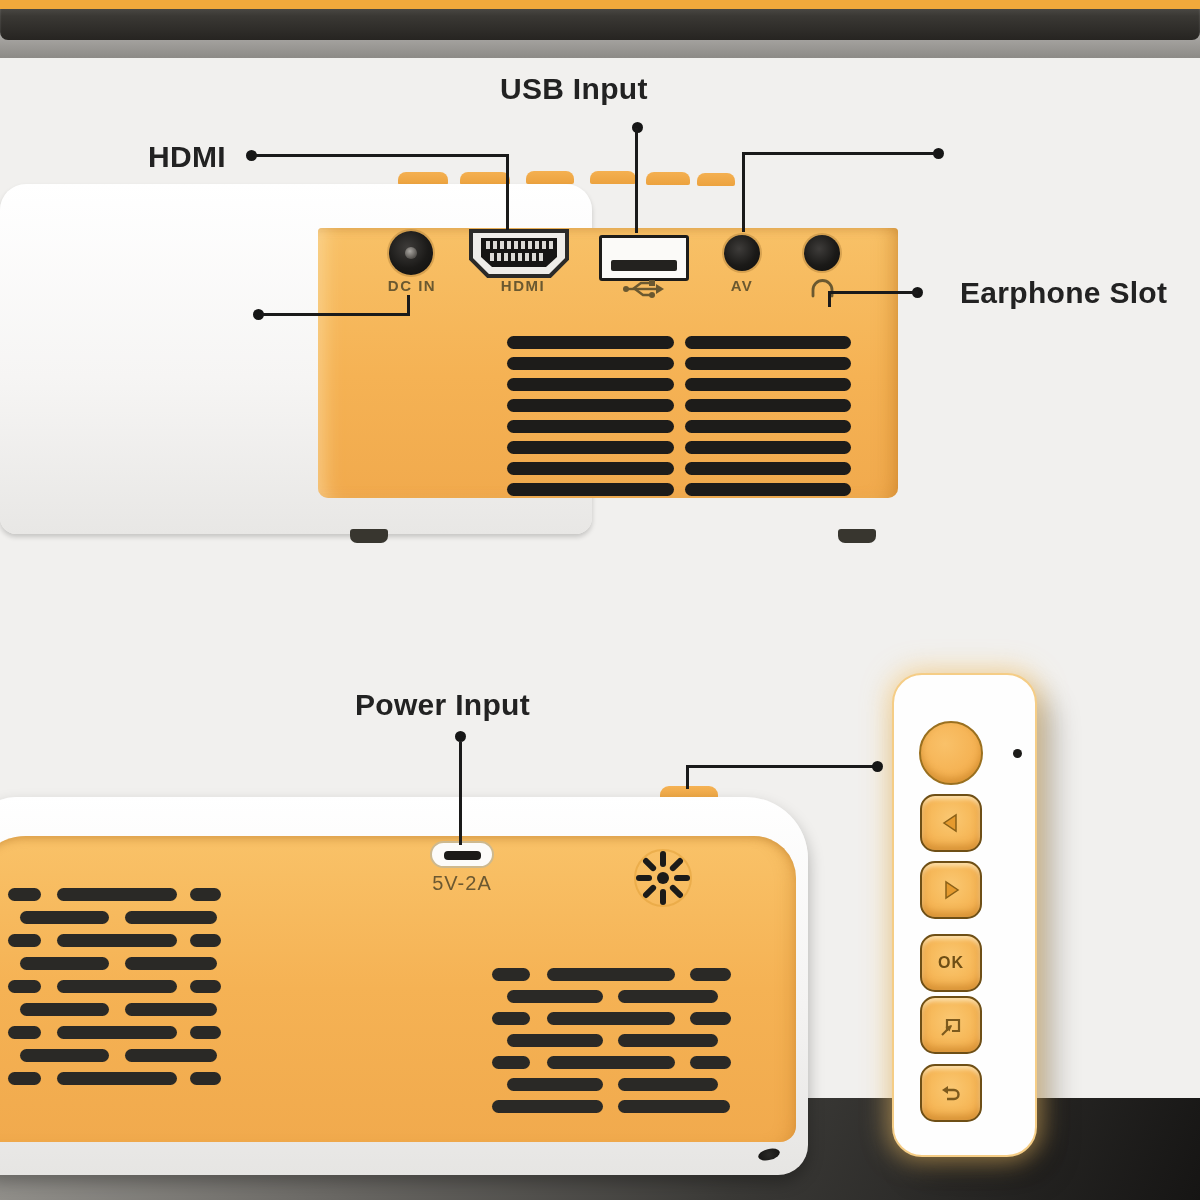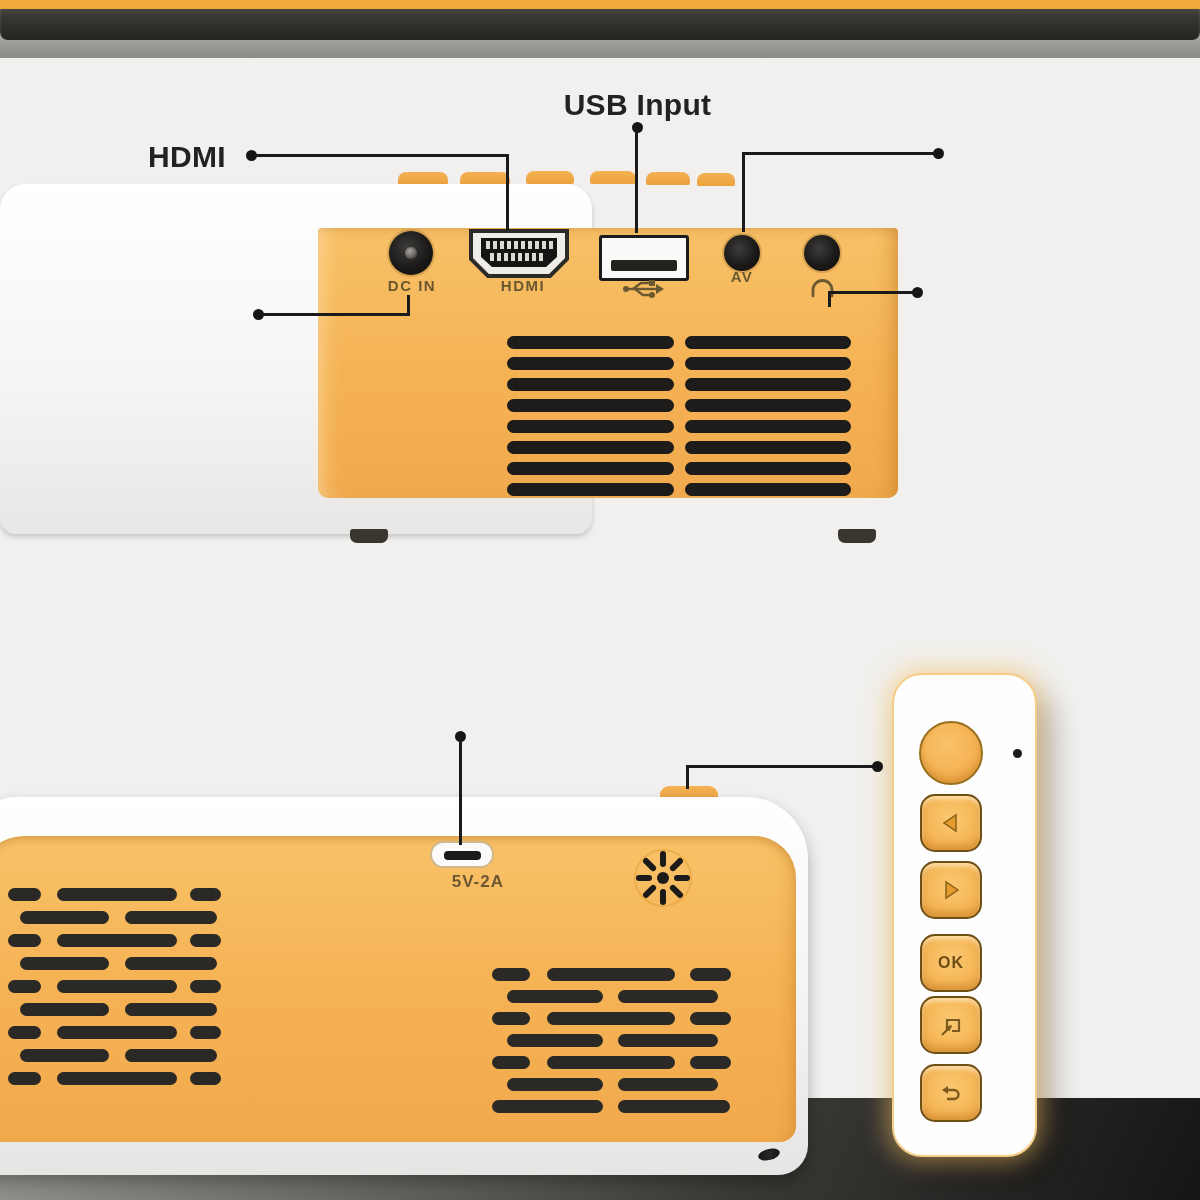--- a/index.html
+++ b/index.html
@@ -1,21 +1,21 @@
 <!DOCTYPE html>
 <html><head>
 <meta charset="utf-8">
 <style>
   html,body{margin:0;padding:0;}
   #canvas{position:relative;width:1200px;height:1200px;background:#f1f0ee;overflow:hidden;
           font-family:"Liberation Sans",sans-serif;}
   .abs{position:absolute;}
   
   .callout{position:absolute;font-weight:bold;font-size:30px;color:#222;letter-spacing:.3px;z-index:9;white-space:nowrap;}
-  .center{text-align:center;margin-top:16px;}
+  .center{}
   .dot{position:absolute;width:11px;height:11px;border-radius:50%;background:#161616;z-index:9;}
   .hline{position:absolute;height:3px;background:#1a1a1a;z-index:9;}
   .vline{position:absolute;width:3px;background:#1a1a1a;z-index:9;}
   
   .table-surface{left:0;top:528;width:1200px;height:58px;z-index:1;
     background:linear-gradient(180deg,#d8d7d4 0%,#b5b3b0 45%,#8c8a86 100%);}
   .table-edge{left:0;top:584;width:1200px;height:40px;z-index:1;border-radius:8px;
     background:linear-gradient(180deg,#5c5a55 0%,#3a3834 40%,#262421 100%);
     box-shadow:inset 0 2px 2px rgba(255,255,255,.25);}
   .orange-strip{left:0;top:622;width:1200px;height:9px;background:#f2a93b;z-index:1;}
@@ -53,22 +53,22 @@
     border-radius:44px 62px 30px 30px;box-shadow:0 8px 16px rgba(0,0,0,.28);}
   .proj-side-panel{left:-28px;top:836px;width:824px;height:306px;z-index:3;
     background:linear-gradient(180deg,#f9c268 0%,#f5b254 50%,#f1aa4d 100%);
     border-radius:54px 42px 16px 16px;
     box-shadow:inset 0 8px 10px -6px rgba(160,95,20,.4),inset -14px 0 18px -12px rgba(186,115,28,.45);}
   .power-bump{left:660px;top:786px;width:58px;height:16px;z-index:1;border-radius:9px 9px 0 0;
     background:linear-gradient(180deg,#f5b254,#eda43f);}
   .musb{left:430px;top:841px;width:64px;height:27px;z-index:4;background:#fcfbf9;border-radius:14px;
     border:2px solid #cdb98f;box-sizing:border-box;}
   .musb-slot{position:absolute;left:12px;top:8px;width:37px;height:9px;background:#1b1a18;border-radius:4px;}
-  .musb-label{left:420px;top:872px;width:84px;z-index:4;font-size:17px;font-weight:bold;color:#6b5831;
-    text-align:right;letter-spacing:1px;}
+  .musb-label{left:420px;top:872px;width:84px;z-index:4;font-size:20px;font-weight:normal;color:#6b5831;
+    text-align:center;letter-spacing:1px;}
   .base-hole{left:758px;top:1149px;width:22px;height:11px;border-radius:50%;z-index:4;
     background:radial-gradient(circle,#2a2927,#141312);transform:rotate(-14deg);}
   
   .remote{left:892px;top:673px;width:145px;height:484px;z-index:5;background:#fefefe;border-radius:30px;
     border:2px solid #f5cd86;box-sizing:border-box;
     box-shadow:0 0 24px 5px rgba(247,196,105,.55),14px 20px 30px rgba(0,0,0,.3);}
   .r-power{position:absolute;left:25px;top:46px;width:64px;height:64px;border-radius:50%;
     background:radial-gradient(circle at 40% 35%,#f9c169 0%,#f4ae4d 75%);
     border:2px solid #9a701f;box-sizing:border-box;box-shadow:inset 0 -5px 7px rgba(185,115,25,.45);}
   .r-dot{position:absolute;left:119px;top:74px;width:9px;height:9px;border-radius:50%;background:#1c1b19;}
@@ -138,21 +138,21 @@
     <g stroke="#6a5830" stroke-width="2.4" fill="none">
       <path d="M6 11 H35"></path>
         <path d="M12 11 L20 5 H28"></path>
         <path d="M14 11 L22 17 H29"></path>
     </g>
     <polygon points="35,6 43,11 35,16" fill="#6a5830"></polygon>
     <circle cx="5" cy="11" r="3" fill="#6a5830"></circle>
     <rect x="28" y="2" width="6" height="6" fill="#6a5830"></rect>
     <circle cx="31" cy="17" r="3" fill="#6a5830"></circle>
   </svg>
-  <div class="port-label" style="left:722px;top:268px;width:40px;">AV</div>
+  <div class="port-label" style="left:722px;top:277px;width:40px;">AV</div>
   <svg class="abs" style="left:808px;top:276px;z-index:4;" width="28" height="24" viewBox="0 0 28 24">
     <path d="M5 20 V14 A9.5 9.5 0 0 1 24 14 V20" stroke="#6a5830" stroke-width="2.8" fill="none" stroke-linecap="round"></path>
   </svg>
 
   <div class="callout center" style="left:500px;top:72px;width:275px;">USB Input</div>
   <div class="dot" style="left:632px;top:122px;"></div>
   <div class="vline" style="left:635px;top:128px;height:105px;"></div>
 
   <div class="callout" style="left:148px;top:140px;">HDMI</div>
   <div class="dot" style="left:246px;top:150px;"></div>
@@ -160,20 +160,21 @@
   <div class="vline" style="left:506px;top:154px;height:76px;"></div>
 
   <div class="dot" style="left:933px;top:148px;"></div>
   <div class="hline" style="left:745px;top:152px;width:190px;"></div>
   <div class="vline" style="left:742px;top:152px;height:80px;"></div>
 
   <div class="dot" style="left:253px;top:309px;"></div>
   <div class="hline" style="left:262px;top:313px;width:148px;"></div>
   <div class="vline" style="left:407px;top:295px;height:20px;"></div>
 
+  <div class="callout" style="left:960px;top:276px;">Earphone Slot</div>
   <div class="dot" style="left:912px;top:287px;"></div>
   <div class="hline" style="left:830px;top:291px;width:88px;"></div>
   <div class="vline" style="left:828px;top:291px;height:16px;"></div>
 
   <div class="abs floor"></div>
 
   <div class="abs power-bump"></div>
   <div class="abs proj-side-shell"></div>
   <div class="abs proj-side-panel" id="sidePanel"></div>
 
@@ -193,20 +194,21 @@
         <rect x="30" y="6" width="6" height="16" rx="3" transform="rotate(135 33 33)"></rect>
         <rect x="30" y="6" width="6" height="16" rx="3" transform="rotate(180 33 33)"></rect>
         <rect x="30" y="6" width="6" height="16" rx="3" transform="rotate(225 33 33)"></rect>
         <rect x="30" y="6" width="6" height="16" rx="3" transform="rotate(270 33 33)"></rect>
         <rect x="30" y="6" width="6" height="16" rx="3" transform="rotate(315 33 33)"></rect>
       </g>
     </g>
   </svg>
   <div class="abs base-hole"></div>
 
+  <div class="callout center" style="left:355px;top:688px;width:220px;">Power Input</div>
   <div class="dot" style="left:455px;top:731px;"></div>
   <div class="vline" style="left:459px;top:742px;height:103px;"></div>
 
   <div class="vline" style="left:686px;top:765px;height:24px;"></div>
   <div class="hline" style="left:686px;top:765px;width:190px;"></div>
   <div class="dot" style="left:872px;top:761px;"></div>
 
   <div class="abs remote">
     <div class="r-power"></div>
     <div class="r-dot"></div>

